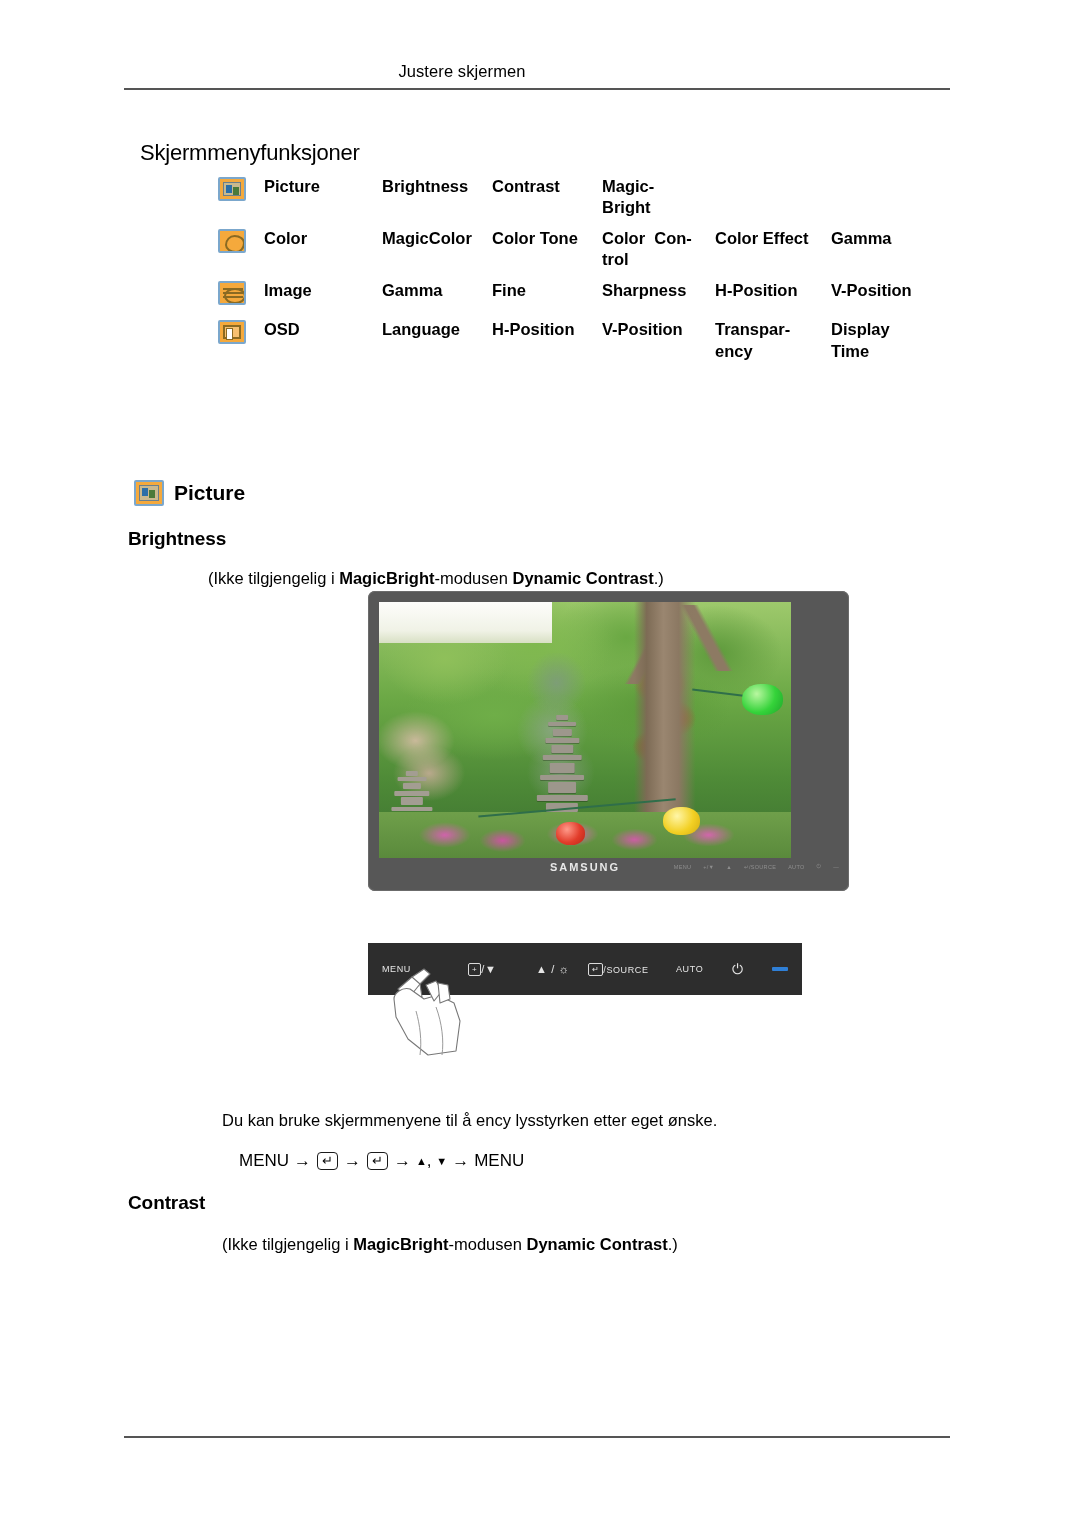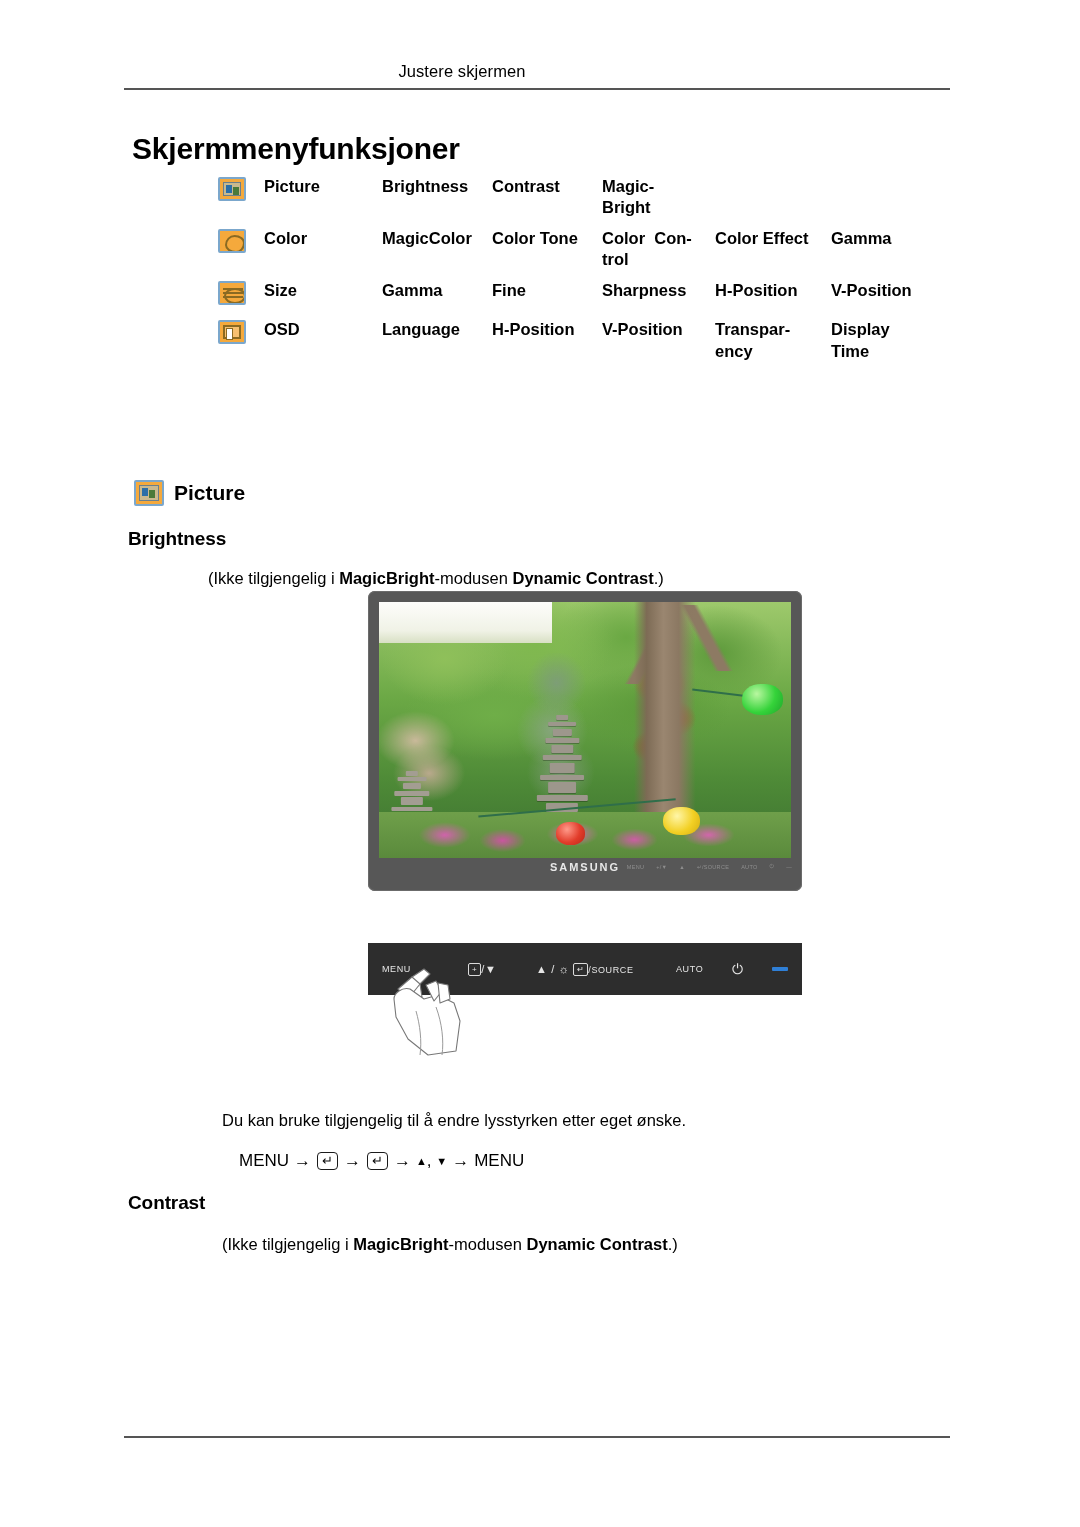--- a/index.html
+++ b/index.html
@@ -44,23 +44,23 @@
     left: 124px; top: 1436px;
     width: 826px;
     height: 0;
     border-top: 2px solid #555555;
   }
 
   
   h1.section-title {
     position: absolute;
     left: 128px; top: 128px;
-    margin: 4px;
-    font-size: 30px;
-    font-weight: bold;
+    margin: 12px;
+    font-size: 22px;
+    font-weight: normal;
     letter-spacing: -0.2px;
   }
   .picture-heading {
     position: absolute;
     left: 134px; top: 480px;
     display: flex;
     align-items: center;
     gap: 10px;
   }
   .picture-heading .label {
@@ -260,20 +260,21 @@
 
   
   .monitor {
     position: absolute;
     left: 368px; top: 591px;
     width: 434px;
     height: 300px;
     background: #575757;
     border-radius: 7px;
     box-shadow: inset 0 0 0 1px #6b6b6b;
+    padding-left: 47px;
   }
   .monitor-screen {
     position: absolute;
     left: 11px; top: 11px;
     width: 412px;
     height: 256px;
     overflow: hidden;
     background: #3f6b2f;
     box-shadow: inset 0 0 0 1px #2a2a2a;
   }
@@ -420,21 +421,21 @@
     display: flex;
     align-items: center;
     color: #e6e6e6;
     font-size: 9px;
     letter-spacing: 0.6px;
   }
   .ctrl-item { position: absolute; white-space: nowrap; }
   .ctrl-menu   { left: 14px; }
   .ctrl-down   { left: 100px; font-size: 11px; }
   .ctrl-up     { left: 168px; font-size: 11px; }
-  .ctrl-source { left: 205px; font-size: 9px; text-align: center; }
+  .ctrl-source { left: 220px; font-size: 9px; text-align: center; }
   .ctrl-auto   { left: 308px; }
   .ctrl-power  { left: 364px; font-size: 14px; }
   .ctrl-led {
     position: absolute;
     left: 404px; top: 24px;
     width: 16px; height: 4px;
     background: #2f7fd6;
     border-radius: 1px;
   }
   .key-box {
@@ -486,21 +487,21 @@
       <div class="item-cell c2">Color Tone</div>
       <div class="item-cell c3">Color&nbsp;&nbsp;Con-<br>trol</div>
       <div class="item-cell c4">Color Effect</div>
       <div class="item-cell c5">Gamma</div>
     </div>
 
     <div class="osd-row">
       <div class="icon-cell">
         <span class="menu-icon ic-image"></span>
       </div>
-      <div class="cat-cell">Size</div>
+      <div class="cat-cell">Image</div>
       <div class="item-cell c1">Gamma</div>
       <div class="item-cell c2">Fine</div>
       <div class="item-cell c3">Sharpness</div>
       <div class="item-cell c4">H-Position</div>
       <div class="item-cell c5">V-Position</div>
     </div>
 
     <div class="osd-row">
       <div class="icon-cell">
         <span class="menu-icon ic-osd"></span>
@@ -600,21 +601,21 @@
       <path d="M26 44 C26 38, 34 32, 42 34 L56 44 L70 40 L86 48 L92 66 L88 96 L60 100 L40 84 L28 62 Z"></path>
       <path d="M58 30 L68 26 L74 36 L66 46 Z"></path>
       <path d="M70 28 L80 30 L82 44 L72 48 Z"></path>
     </g>
     <g fill="none" stroke="#9a9a9a" stroke-width="1">
       <path d="M48 56 C52 70, 54 86, 52 100"></path>
       <path d="M68 52 C74 68, 76 86, 74 100"></path>
     </g>
   </svg>
 
-  <div class="body-line desc-brightness">Du kan bruke tilgjengelig til å endre lysstyrken etter eget ønske.</div>
+  <div class="body-line desc-brightness">Du kan bruke skjermmenyene til å ency lysstyrken etter eget ønske.</div>
 
   <div class="body-line seq-brightness"><span>MENU</span><span class="seq-arrow">→</span><span class="seq-key">↵</span><span class="seq-arrow">→</span><span class="seq-key">↵</span><span class="seq-arrow">→</span><span class="seq-tri">▲</span><span>,</span> <span class="seq-tri">▼</span><span class="seq-arrow">→</span><span>MENU</span></div>
 
   <h2 class="sub-title contrast">Contrast</h2>
 
   <div class="note note-contrast"><span>(Ikke tilgjengelig i </span><b>MagicBright</b><span>-modusen </span><b>Dynamic Contrast</b><span>.)</span></div>
 
   <div class="footer-rule"></div>
 
 </div>

